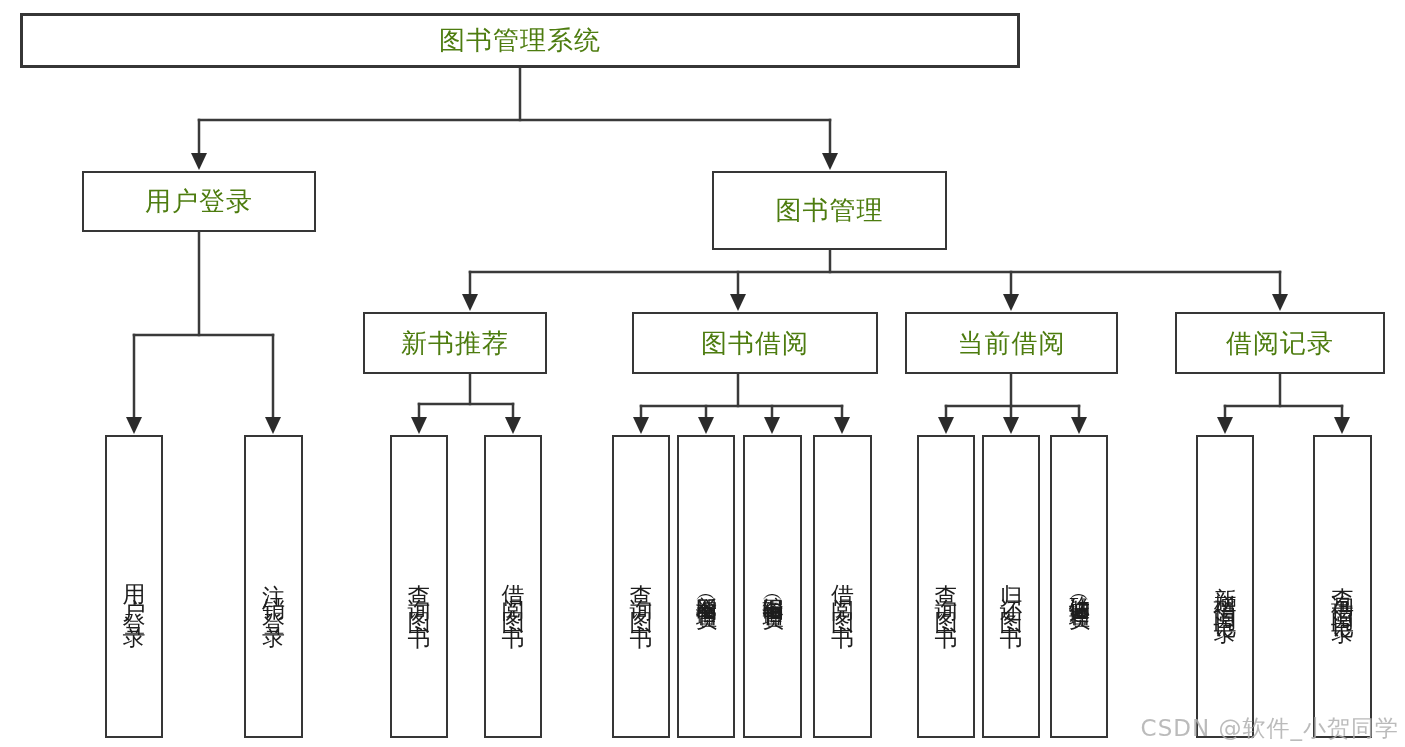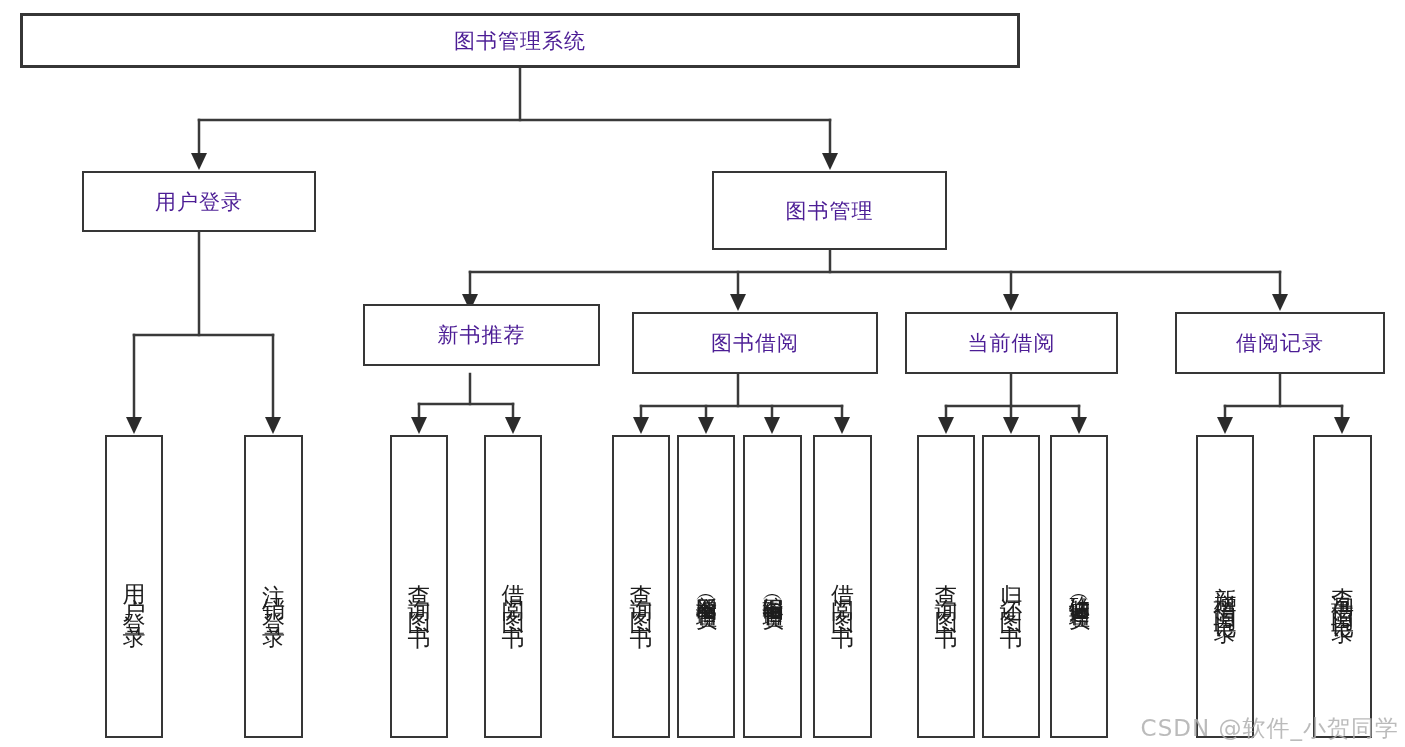--- a/index.html
+++ b/index.html
@@ -16,22 +16,22 @@
   .box {
     position: absolute;
     background: #ffffff;
     border: 2.5px solid #363636;
     display: flex;
     align-items: center;
     justify-content: center;
   }
   .root-box { border-width: 3px; }
   .hlabel {
-    font-size: 21px;
-    color: #4c1d95;
+    font-size: 26px;
+    color: #4d7c0f;
     letter-spacing: 1px;
     white-space: nowrap;
   }
   .vlabel {
     writing-mode: vertical-rl;
     text-orientation: mixed;
     font-size: 23px;
     color: #1d1d1d;
     line-height: 1;
   }
@@ -128,21 +128,21 @@
     <span class="hlabel">图书管理系统</span>
   </div>
 
   <div class="box" style="left:82px;top:171px;width:234px;height:61px">
     <span class="hlabel">用户登录</span>
   </div>
   <div class="box" style="left:712px;top:171px;width:235px;height:79px">
     <span class="hlabel">图书管理</span>
   </div>
 
-  <div class="box" style="left:363px;top:304px;width:237px;height:62px">
+  <div class="box" style="left:363px;top:312px;width:184px;height:62px">
     <span class="hlabel">新书推荐</span>
   </div>
   <div class="box" style="left:632px;top:312px;width:246px;height:62px">
     <span class="hlabel">图书借阅</span>
   </div>
   <div class="box" style="left:905px;top:312px;width:213px;height:62px">
     <span class="hlabel">当前借阅</span>
   </div>
   <div class="box" style="left:1175px;top:312px;width:210px;height:62px">
     <span class="hlabel">借阅记录</span>

